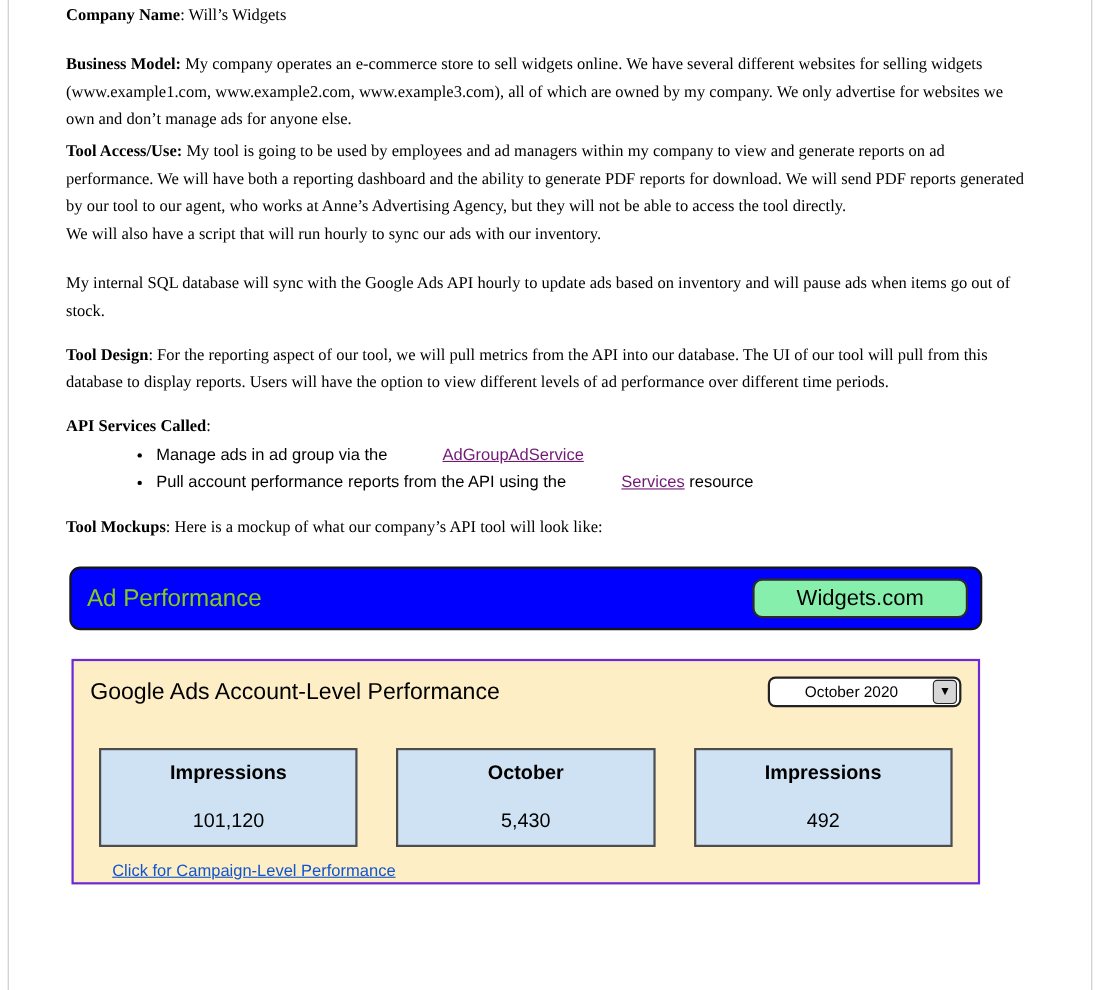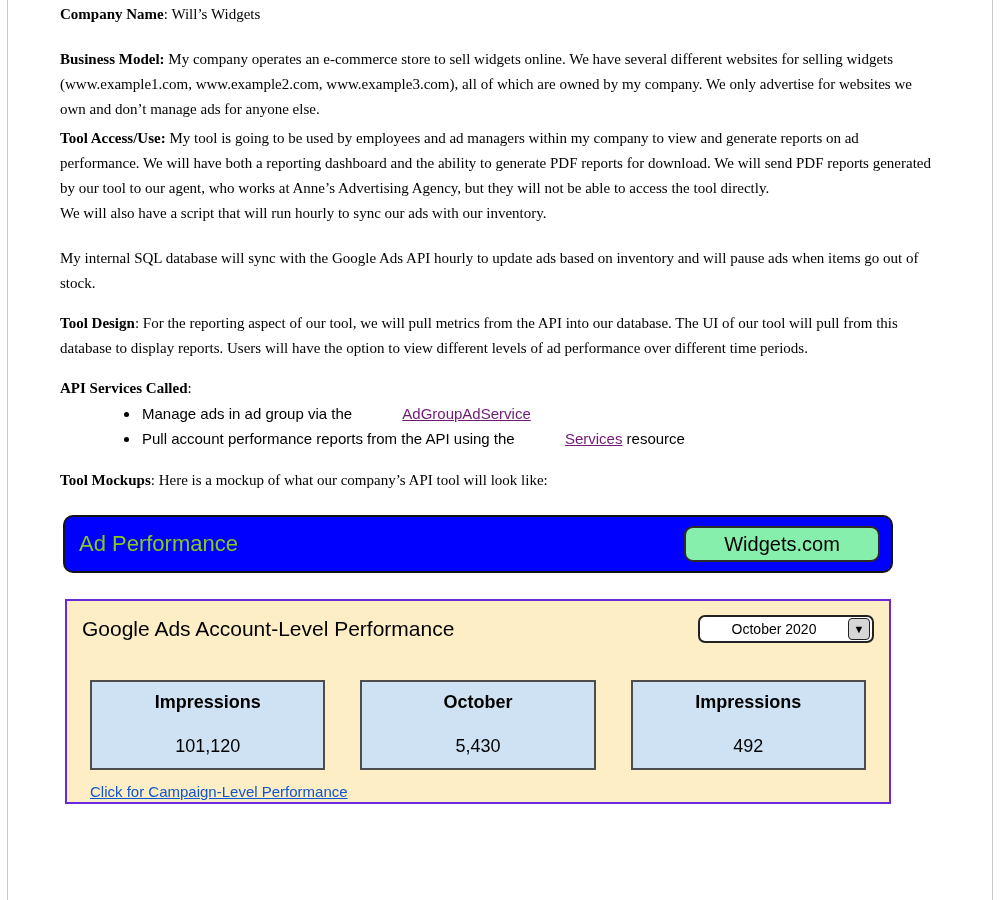--- a/index.html
+++ b/index.html
@@ -88,21 +88,21 @@
     background: #cfe2f3;
     border: 2px solid #4d4d4d;
     display: flex; flex-direction: column;
     justify-content: space-between; align-items: center;
     padding: 10px 0 11px;
   }
   .card-label { font-weight: bold; font-size: 18px; }
   .card-value { font-size: 18px; }
   .panel-link {
     display: inline-block;
-    margin: 13px 0 0 8px;
+    margin: 13px 0 0 20px;
     font-size: 15px;
     color: #1155cc;
     text-decoration: underline;
     cursor: pointer;
   }
 </style>
 </head>
 <body>
 
 <div class="page-edge left"></div>

